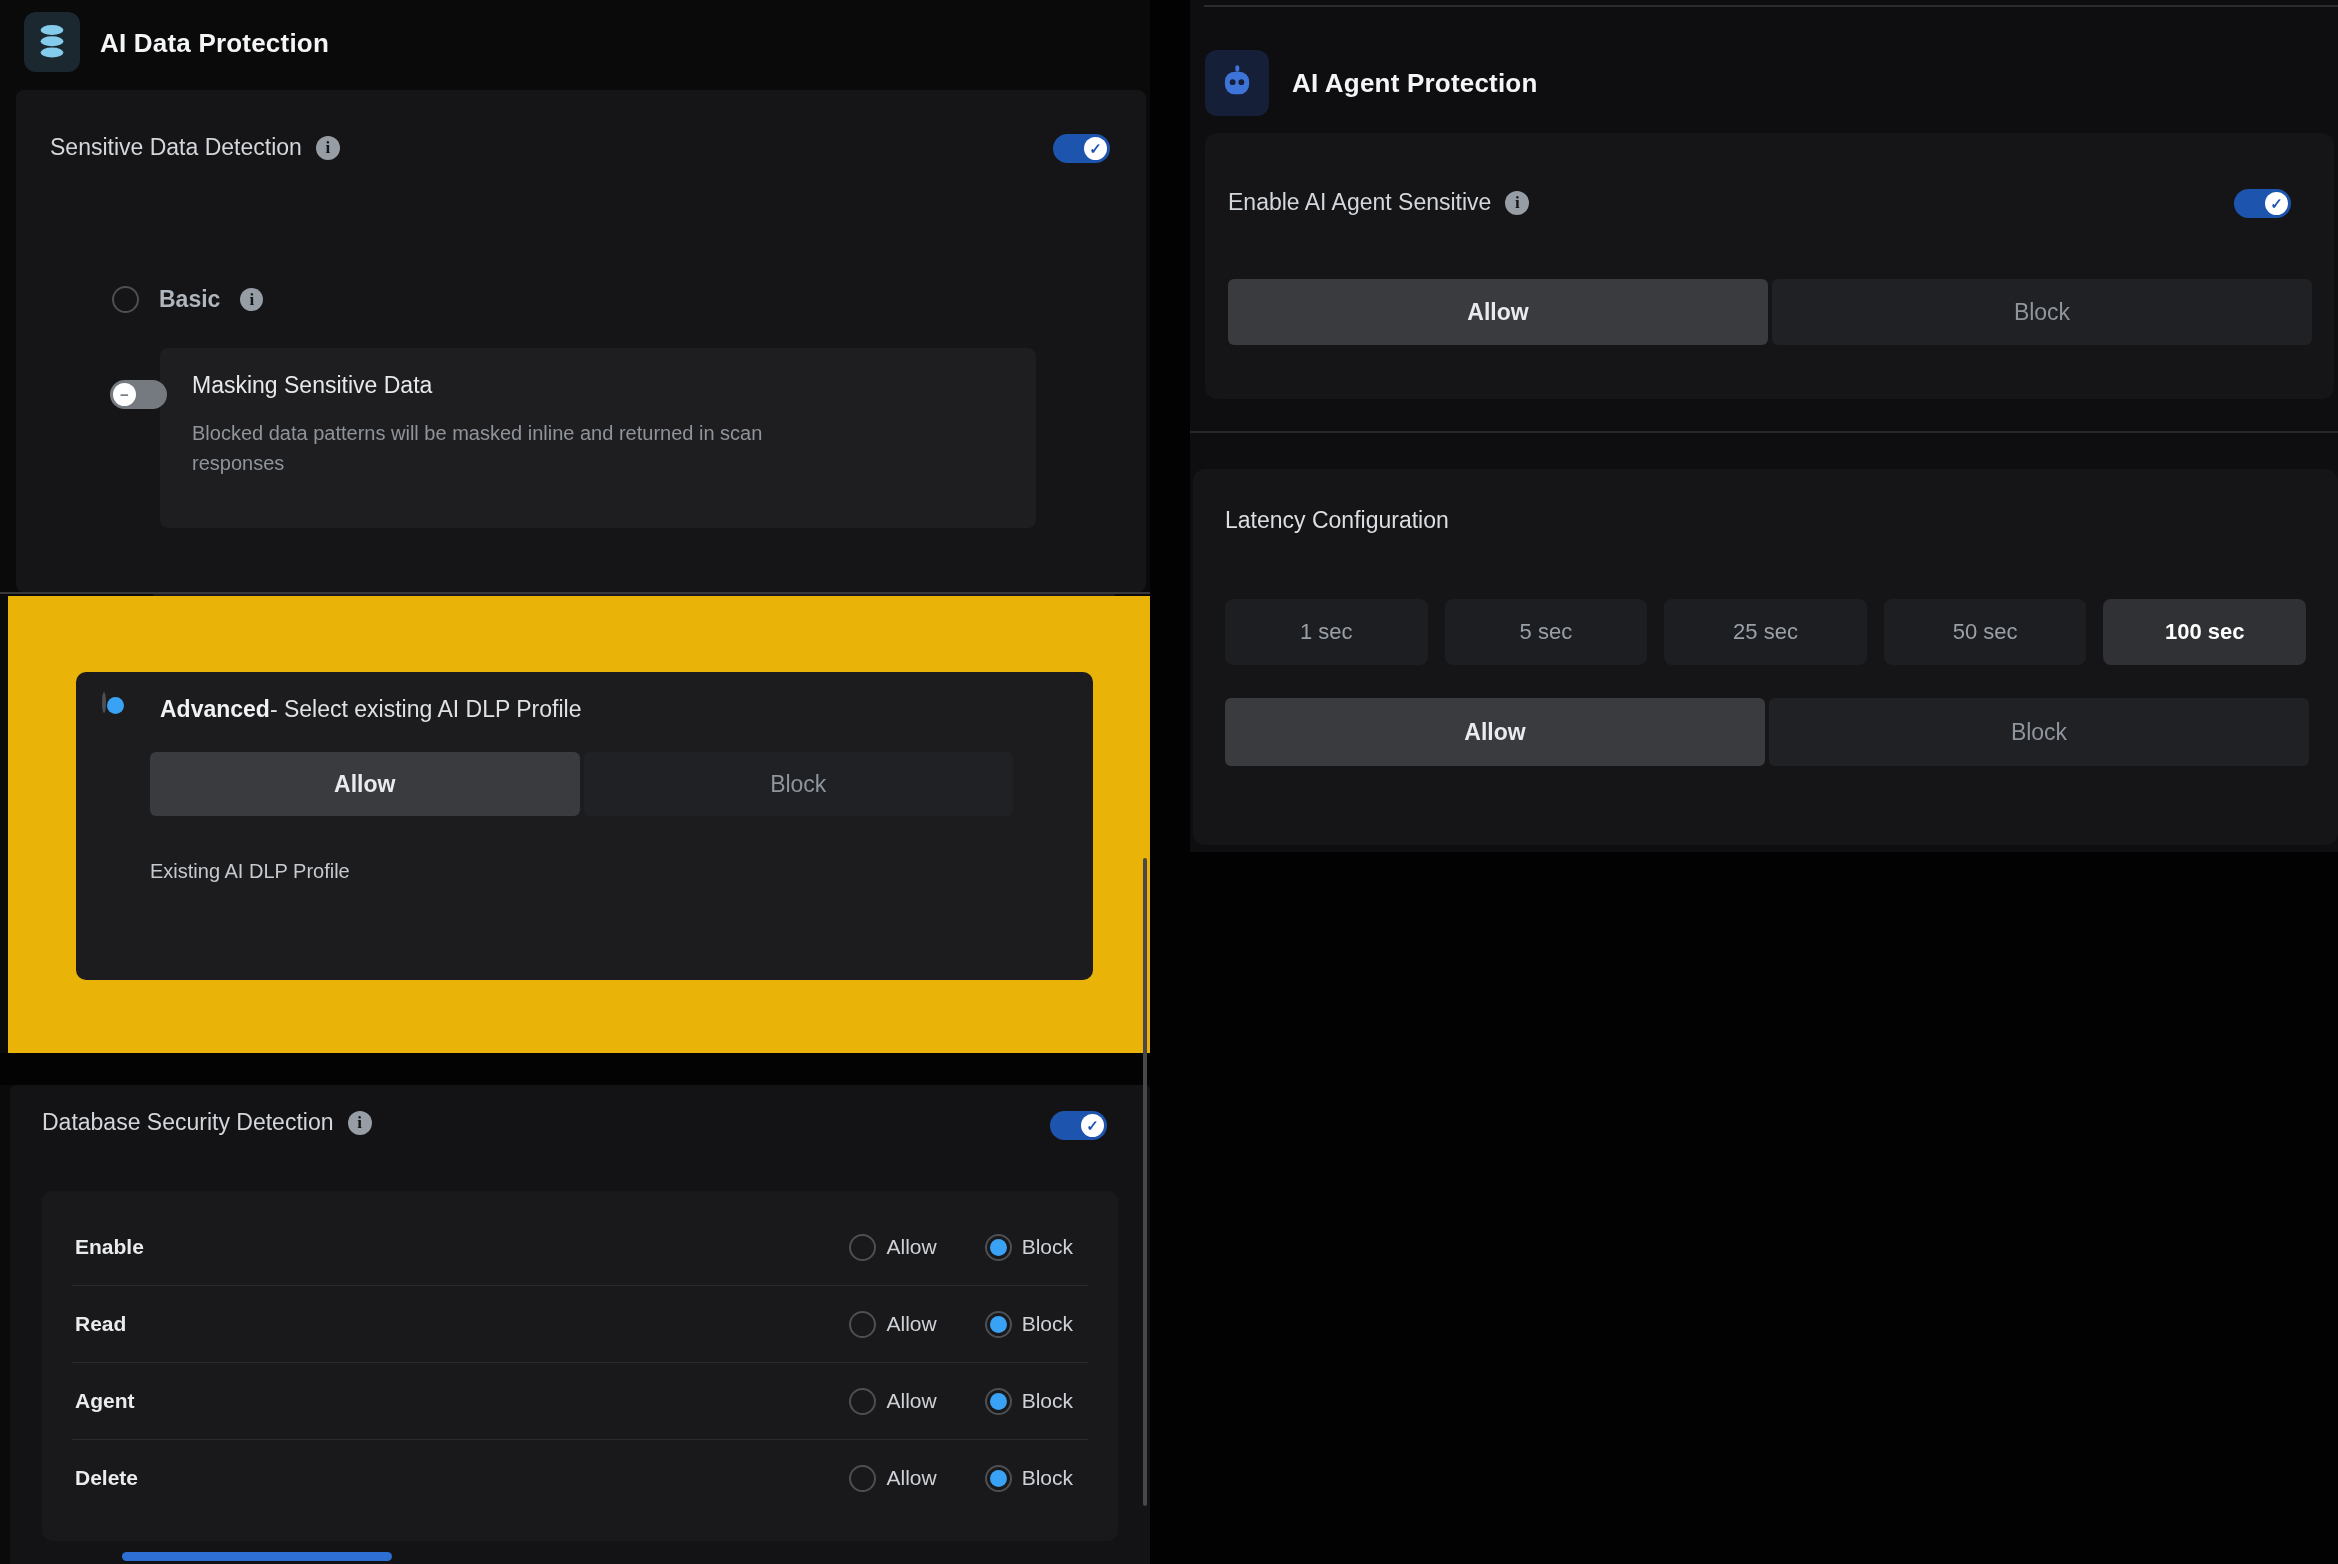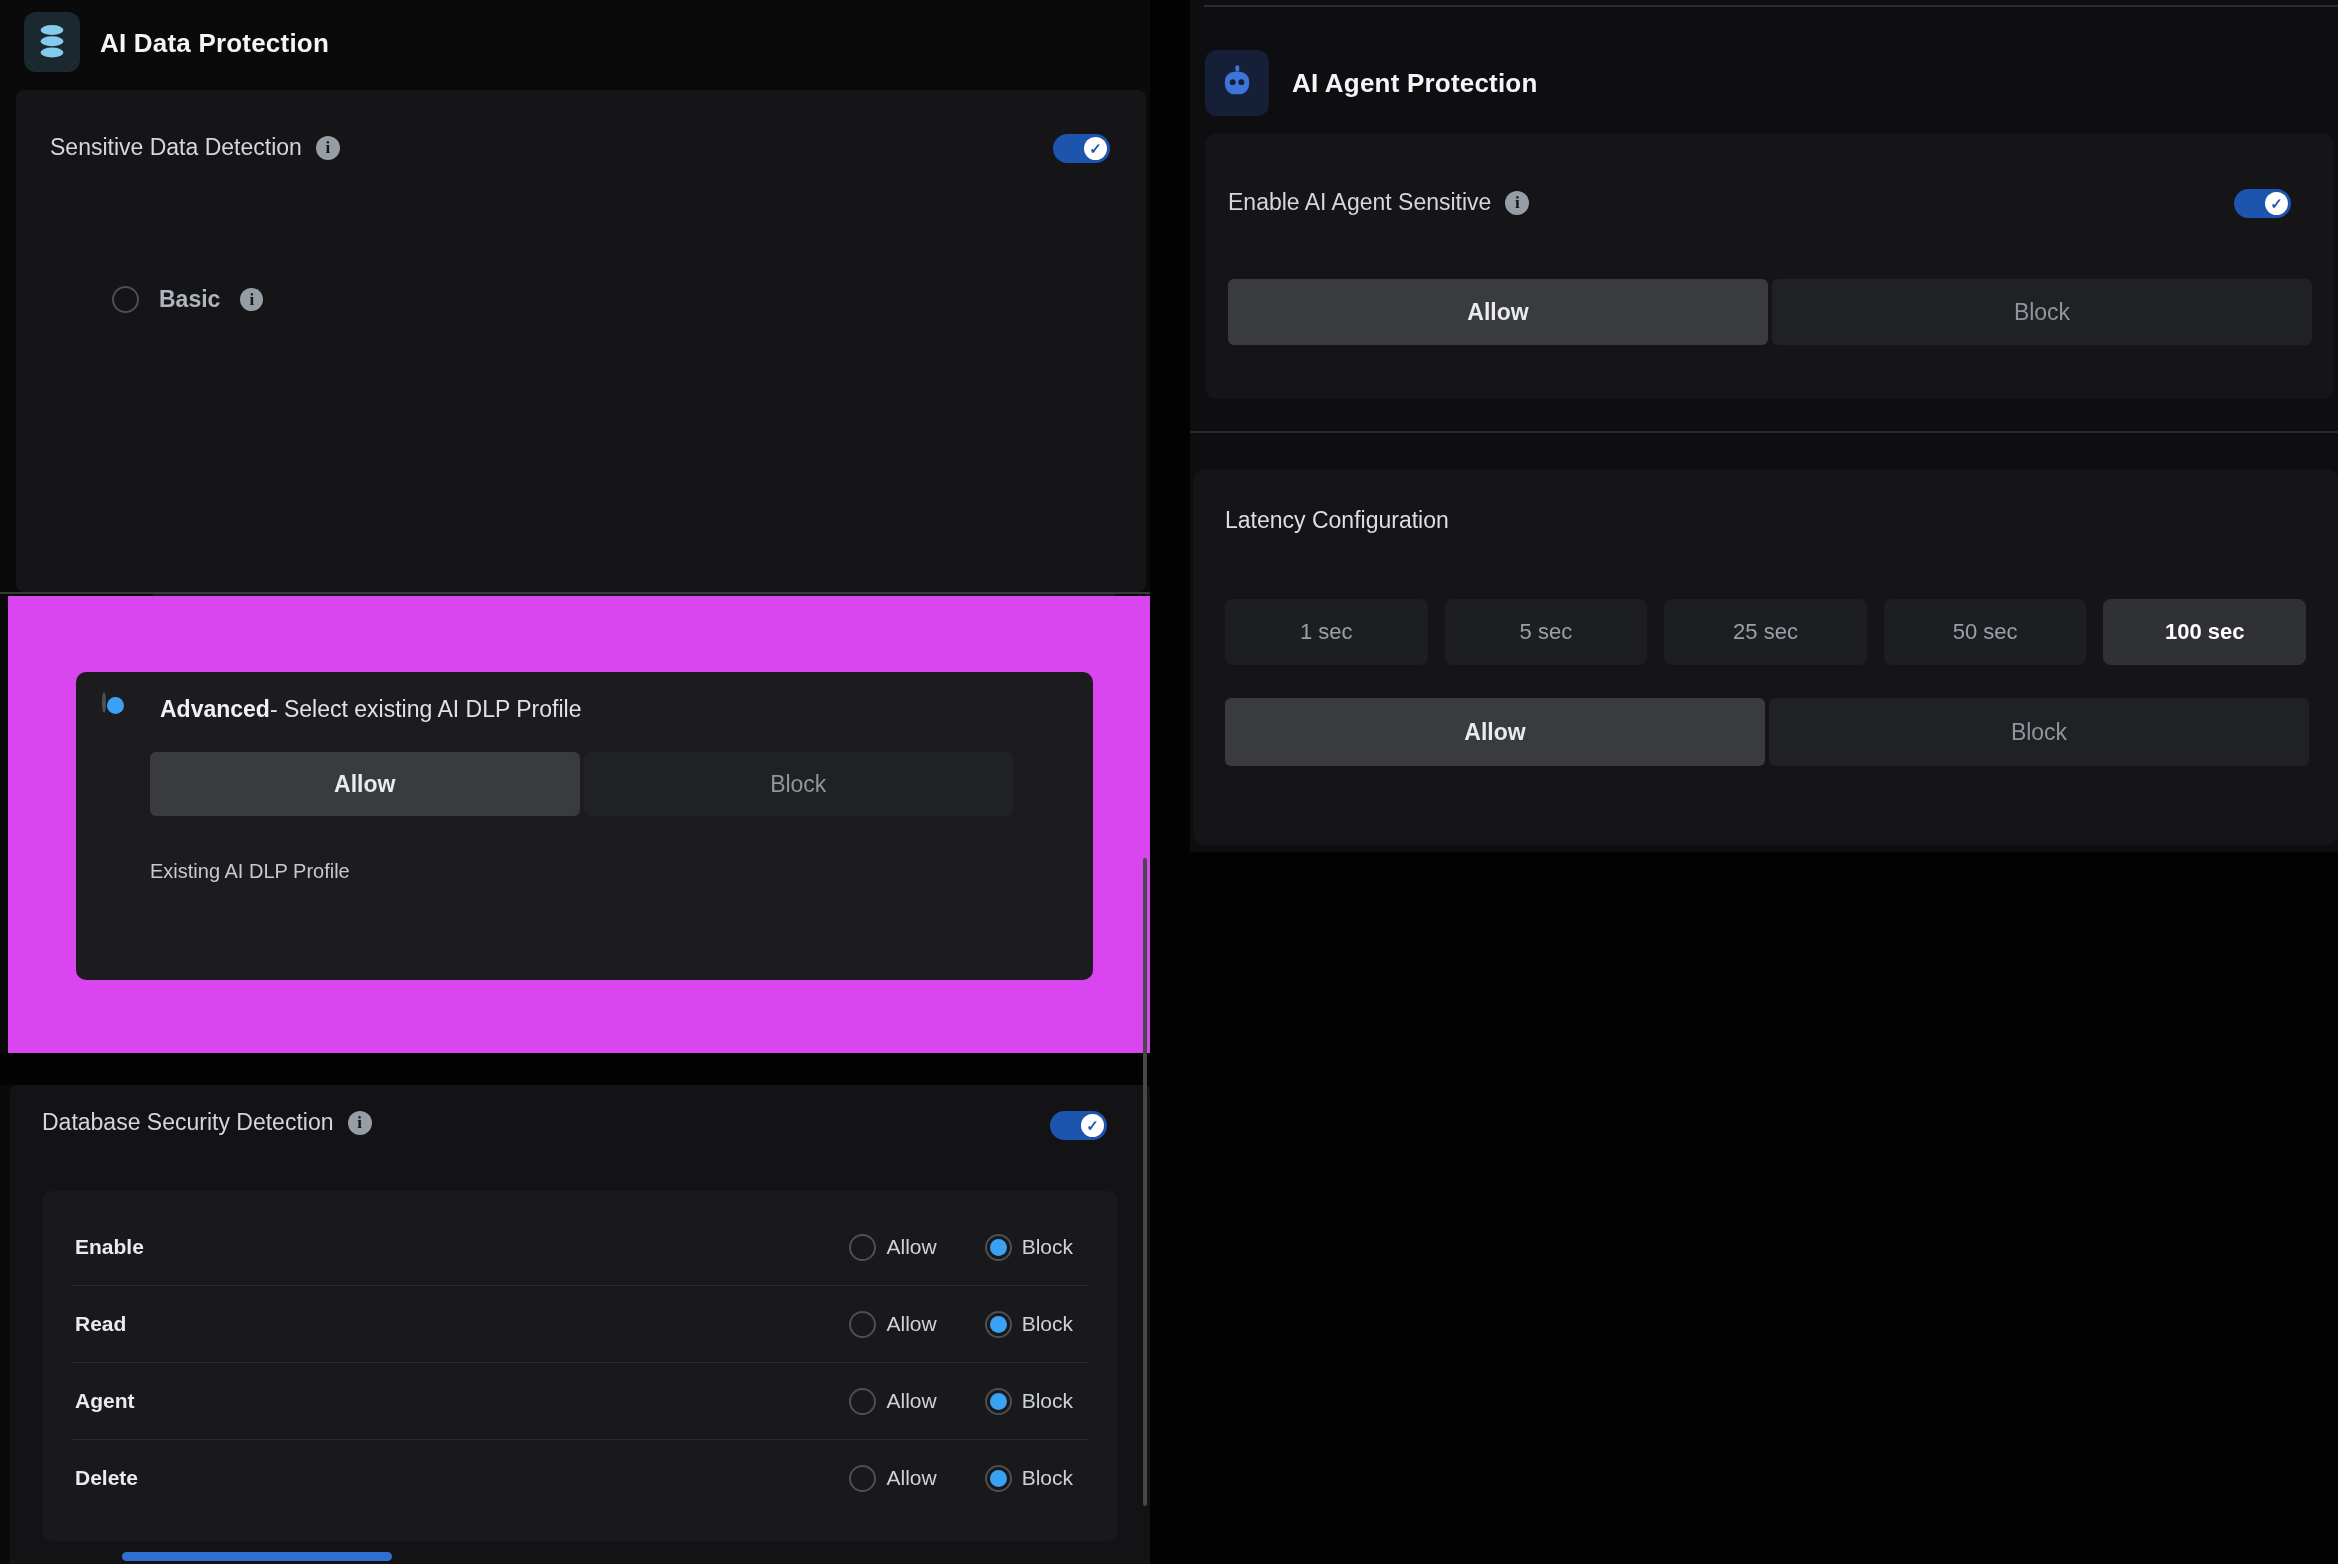--- a/index.html
+++ b/index.html
@@ -94,26 +94,33 @@
     <div class="abs toggle on" style="left:1037px; top:44px;">
       <span class="knob"></span>
     </div>
 
     <div class="abs" style="left:96px; top:196px; display:flex; align-items:center; gap:20px;">
       <span class="radio"></span>
       <span style="font-size:23px; font-weight:bold; color:#b0b6bd;">Basic</span>
       <span class="info" style="width:23px;height:23px;"></span>
     </div>
 
+    <div class="abs card" style="left:144px; top:258px; width:876px; height:180px;">
+      <div class="abs" style="left:32px; top:24px; font-size:23px; color:#e6e8ea;">Masking Sensitive Data</div>
+      <div class="abs toggle off" style="right:50px; top:32px;">
+        <span class="knob"></span>
+      </div>
+      <div class="abs" style="left:32px; top:70px; width:640px; font-size:20px; line-height:30px; color:#8f949a;">Blocked data patterns will be masked inline and returned in scan responses</div>
+    </div>
   </div>
 
   <div class="abs divider-h" style="left:0; top:592px; width:1150px; height:2px;"></div>
   <div class="abs" style="left:153px; top:594px; width:962px; height:17px; background:#1a1a1c; border-radius:0 0 8px 8px;"></div>
 
-  <div class="abs" style="left:8px; top:596px; width:1142px; height:457px; background:#d946ef;">
+  <div class="abs" style="left:8px; top:596px; width:1142px; height:457px; background:#eab308;">
     <div class="abs" style="left:68px; top:76px; width:1017px; height:308px; background:#1c1c1e; border-radius:10px;">
 
       <span class="abs radio sel" style="left:26px; top:22px;"></span>
       <div class="abs" style="left:84px; top:24px; font-size:23px; color:#dfe2e5;">
         <span style="font-weight:bold; color:#f1f2f4;">Advanced</span><span>- Select existing AI DLP Profile</span>
       </div>
 
       <div class="abs seg" style="left:74px; top:80px; width:863px; height:64px;">
         <div class="seg-btn on-btn">Allow</div>
         <div class="seg-btn off-btn">Block</div>

